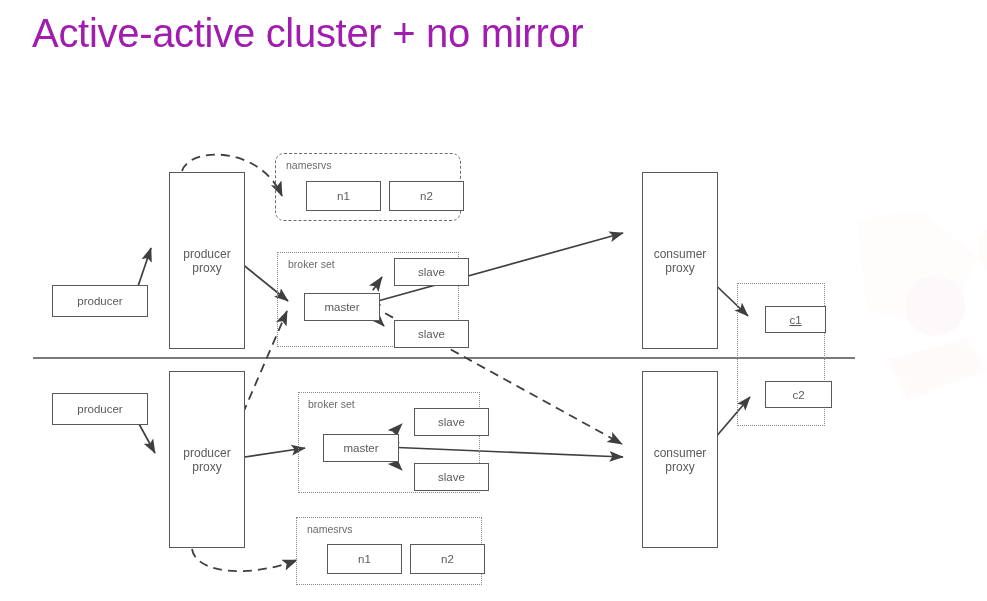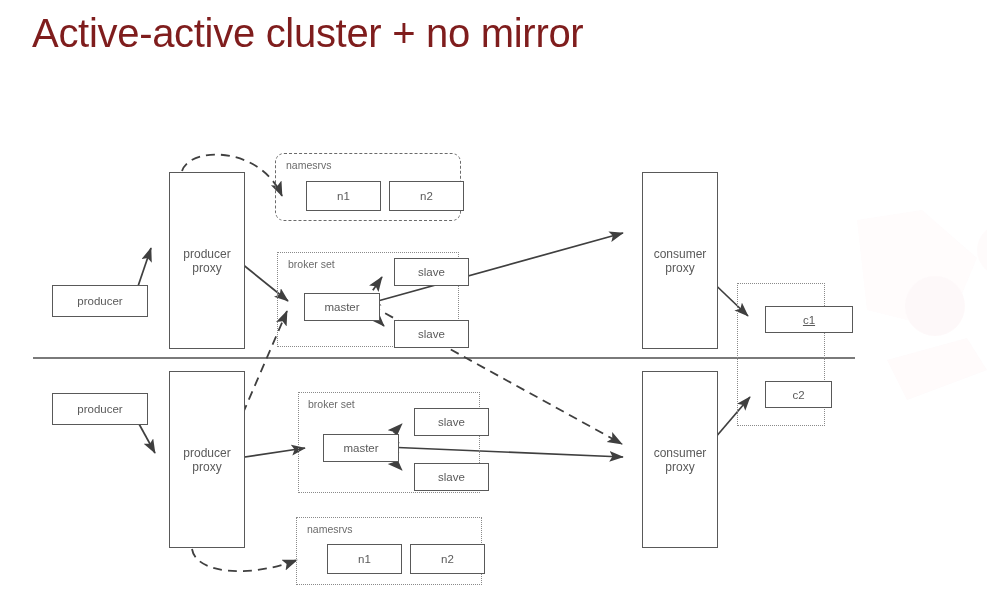--- a/index.html
+++ b/index.html
@@ -31,21 +31,21 @@
     opacity: 0.10;
     pointer-events: none;
   }
   #page-title {
     position: absolute;
     left: 32px;
     top: 9px;
     font-size: 40px;
     line-height: 48px;
     font-weight: normal;
-    color: #7f1d1d;
+    color: #a21caf;
     letter-spacing: -0.3px;
     white-space: nowrap;
     font-family: "Liberation Sans", sans-serif;
   }
   svg#diagram {
     position: absolute;
     left: 0;
     top: 0;
     width: 987px;
     height: 601px;
@@ -181,21 +181,21 @@
   <div class="node-box" style="left:378px; top:320px; width:75px; height:28px;">
     <span class="node-label">slave</span>
   </div>
 
   <div class="node-box tall" style="left:626px; top:172px; width:76px; height:177px; flex-direction:column;">
     <span class="node-label">consumer</span>
     <span class="node-label">proxy</span>
   </div>
 
   <div class="group-box group-dotted" style="left:737px; top:283px; width:88px; height:143px;"></div>
-  <div class="node-box" style="left:749px; top:306px; width:88px; height:27px;text-decoration:underline;">
+  <div class="node-box" style="left:749px; top:306px; width:61px; height:27px;text-decoration:underline;">
     <span class="node-label">c1</span>
   </div>
   <div class="node-box" style="left:749px; top:381px; width:67px; height:27px;">
     <span class="node-label">c2</span>
   </div>
 
   <div class="node-box" style="left:36px; top:393px; width:96px; height:32px;">
     <span class="node-label">producer</span>
   </div>
 

